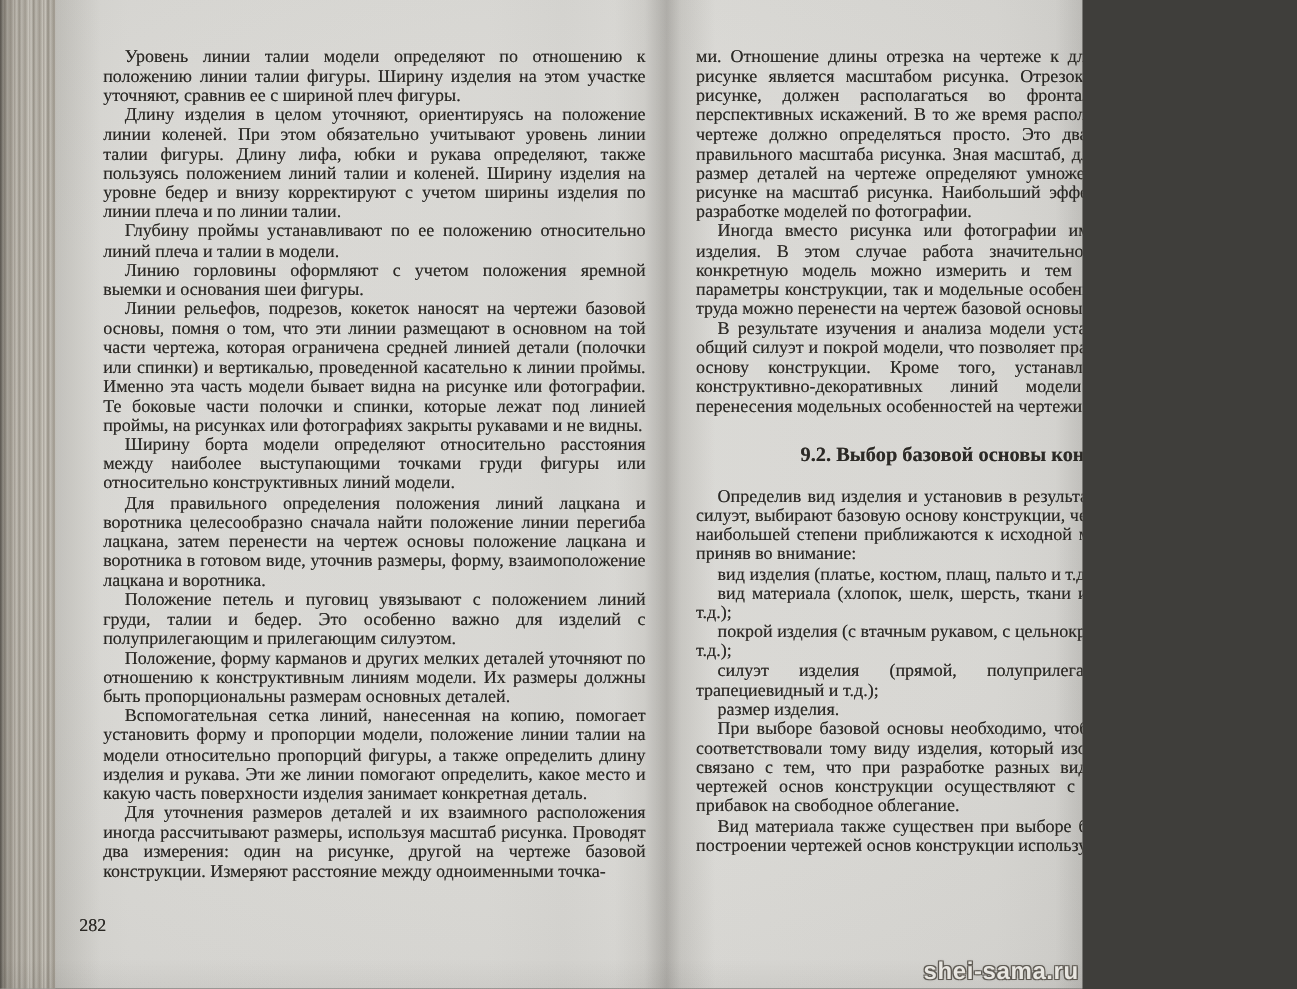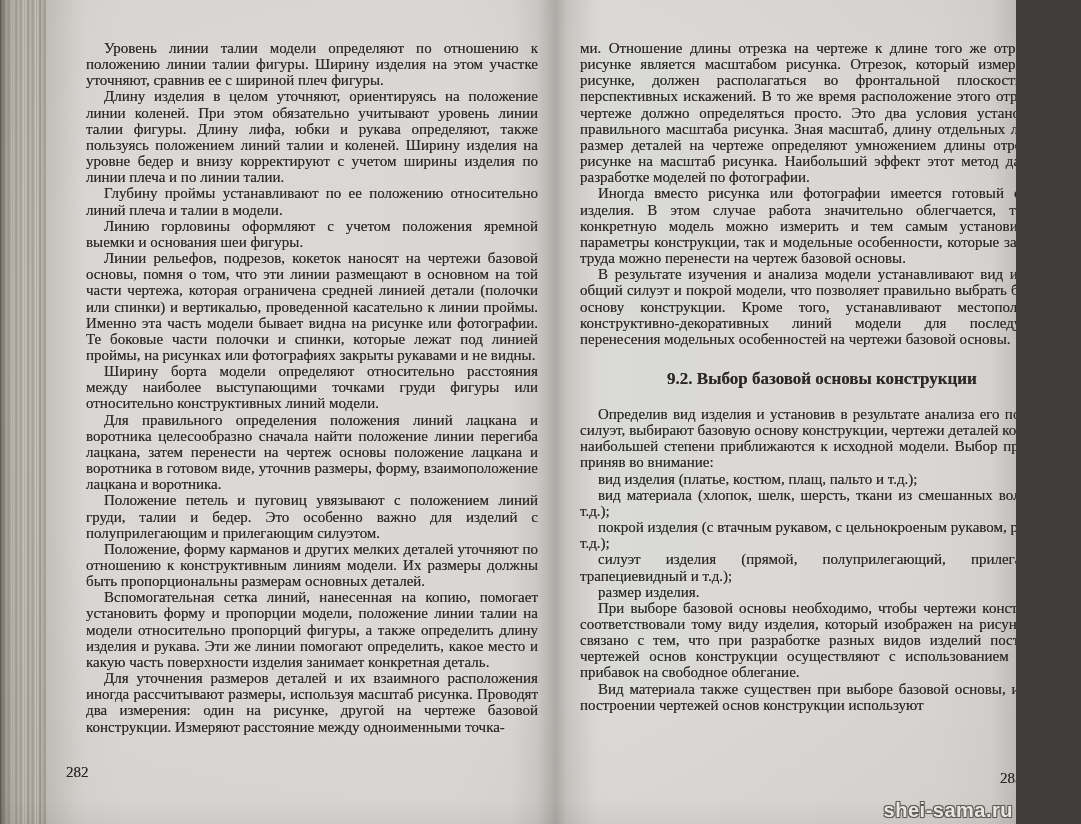--- a/index.html
+++ b/index.html
@@ -1,17 +1,17 @@
 <!DOCTYPE html>
 <html lang="ru" style="--paper: #d7d6d2; --ink: #23211d; --watermark: #e8e6e1;"><head>
 <meta charset="utf-8">
 <style>
   html,body { margin:0; padding:0; background:#3f3e3b; }
   .scan {
-    position:relative; width:1016px; height:824px; overflow:hidden;
+    position:relative; width:902px; height:824px; overflow:hidden;
     font-family:"Liberation Serif","DejaVu Serif",serif;
     background:
       linear-gradient(90deg,#cfcec9 0%,#d8d7d3 12%,#d7d6d2 45%,#d3d2ce 52%,#d9d8d4 60%,#d6d5d1 92%,#cfceca 100%);
   }
   
   .edge {
     position:absolute; left:0; top:0; bottom:0; width:46px;
     background:
       linear-gradient(90deg,#56524b 0px,rgba(86,82,75,0) 3px),
       linear-gradient(90deg,rgba(70,66,60,.50) 0px,rgba(120,114,105,.34) 6px,rgba(170,165,156,.24) 14px,rgba(200,197,190,.14) 26px,rgba(214,213,209,0) 46px),

